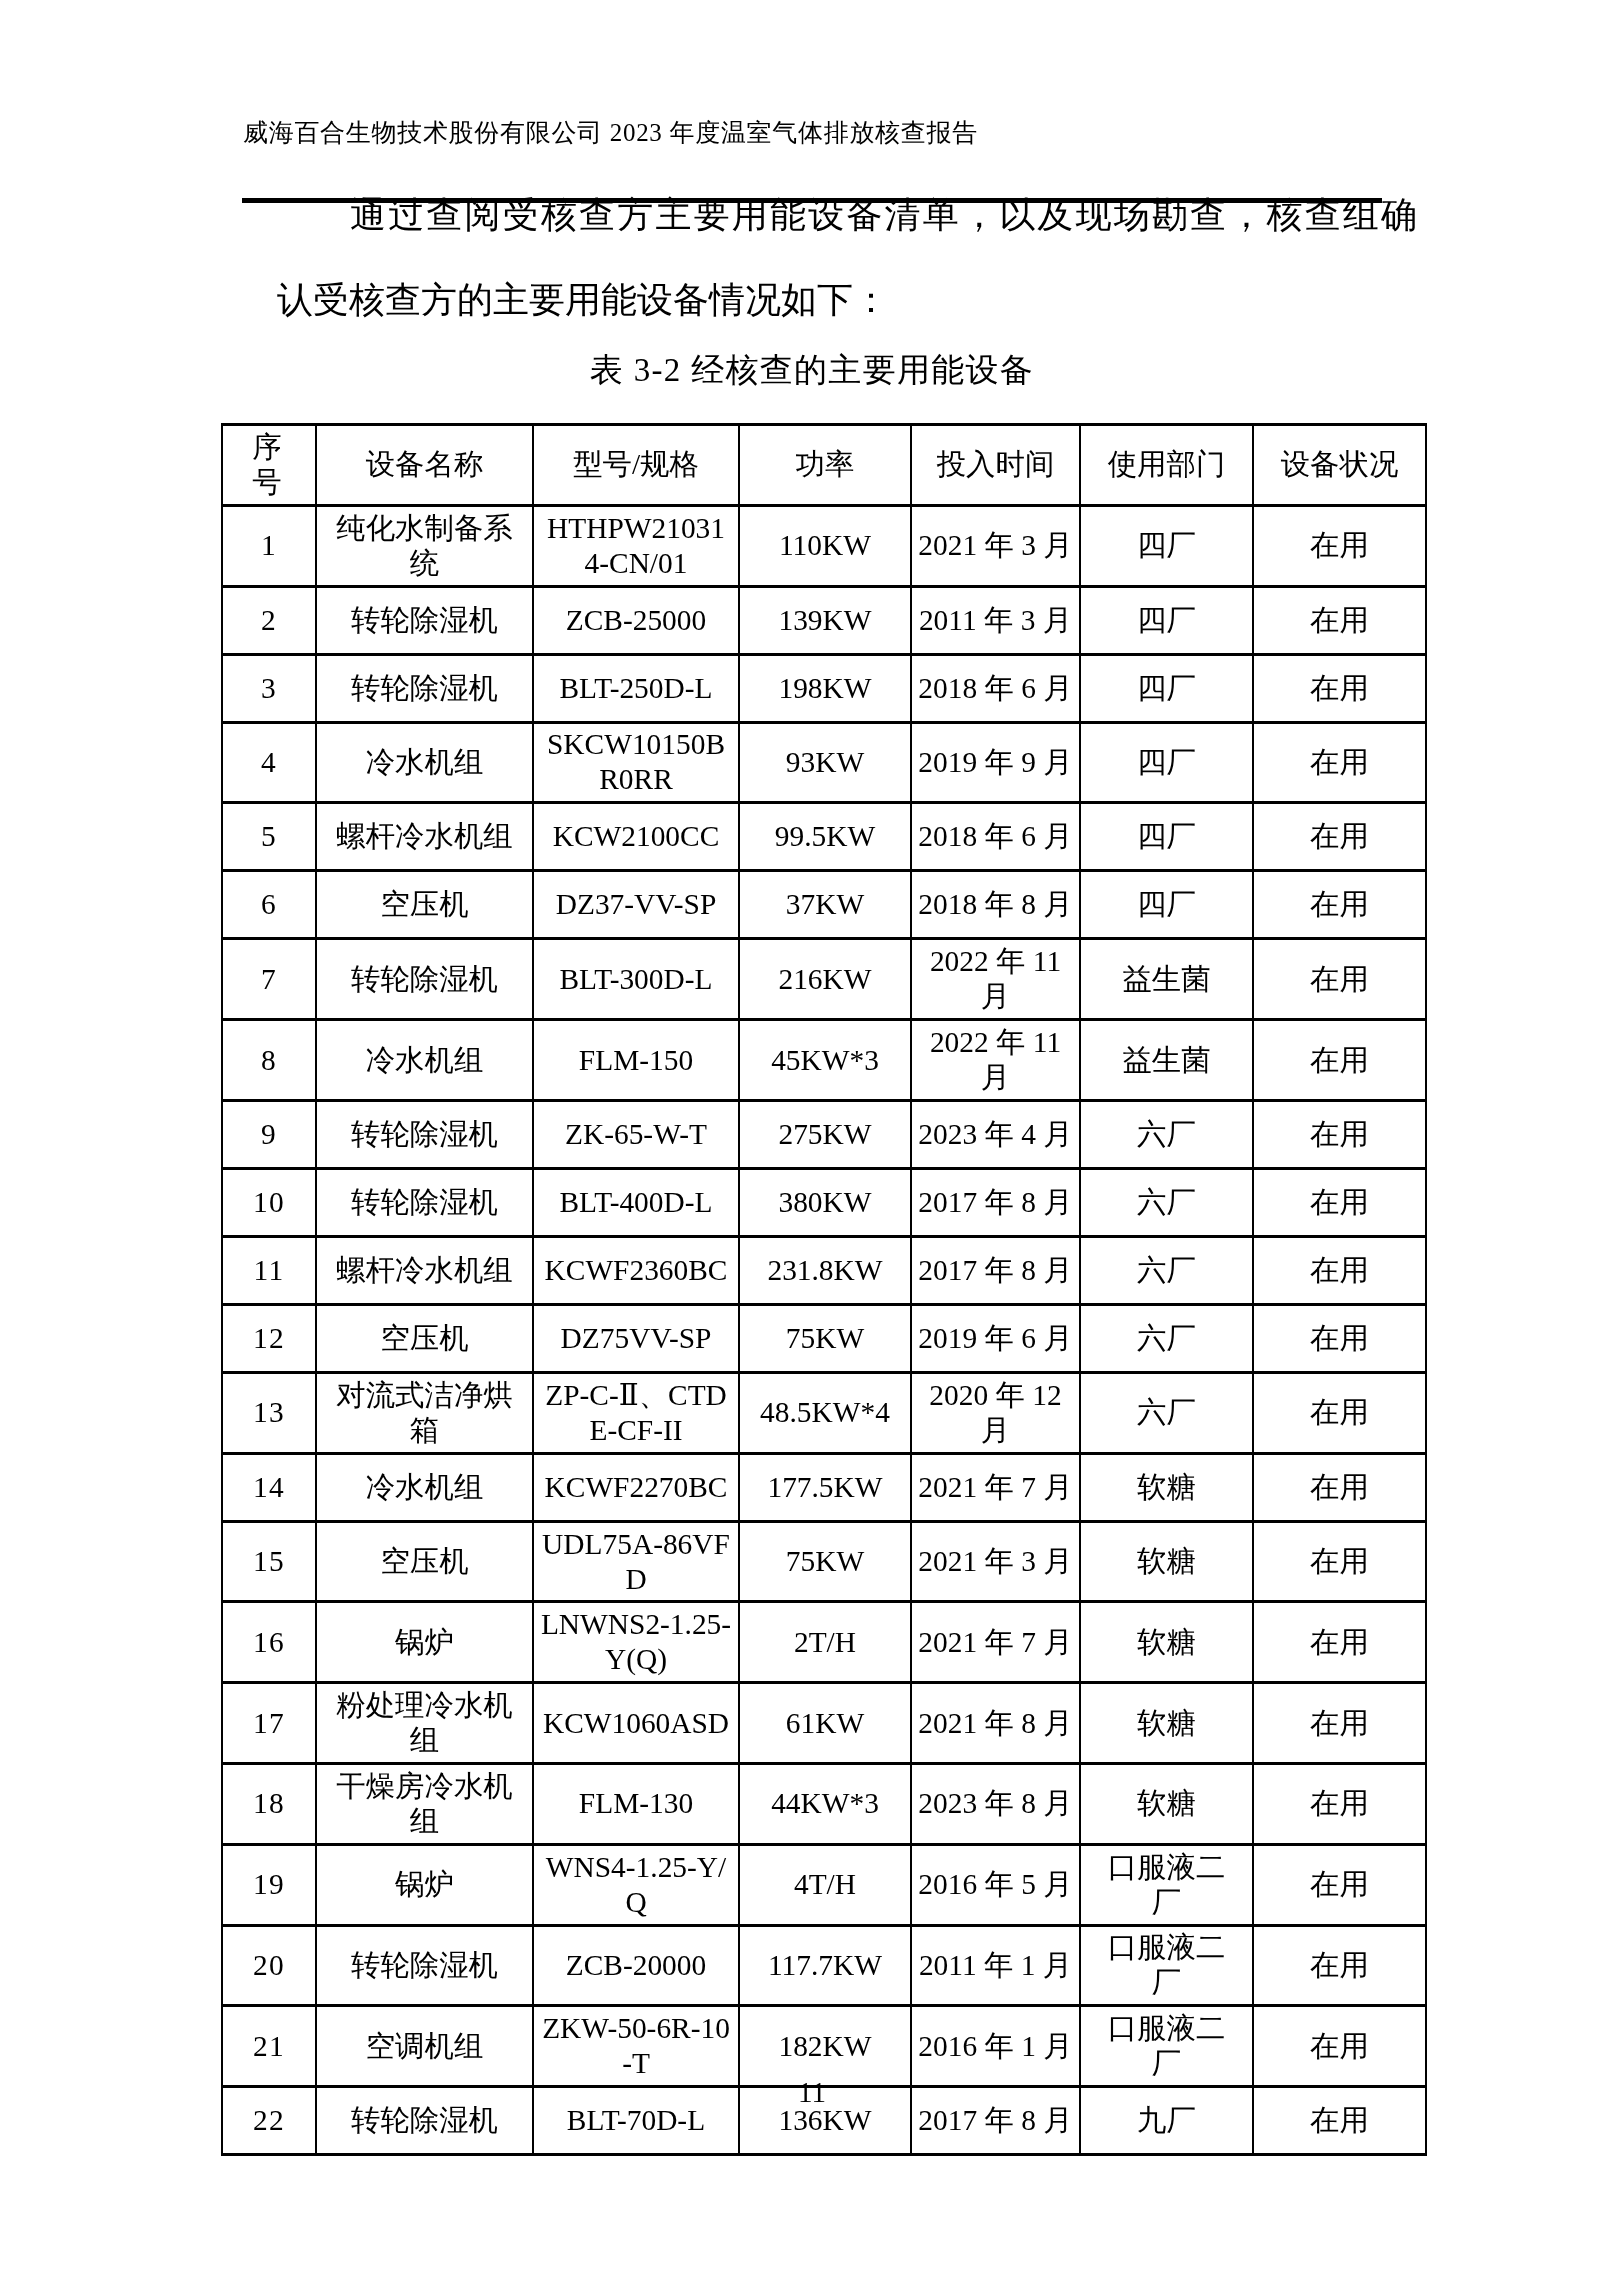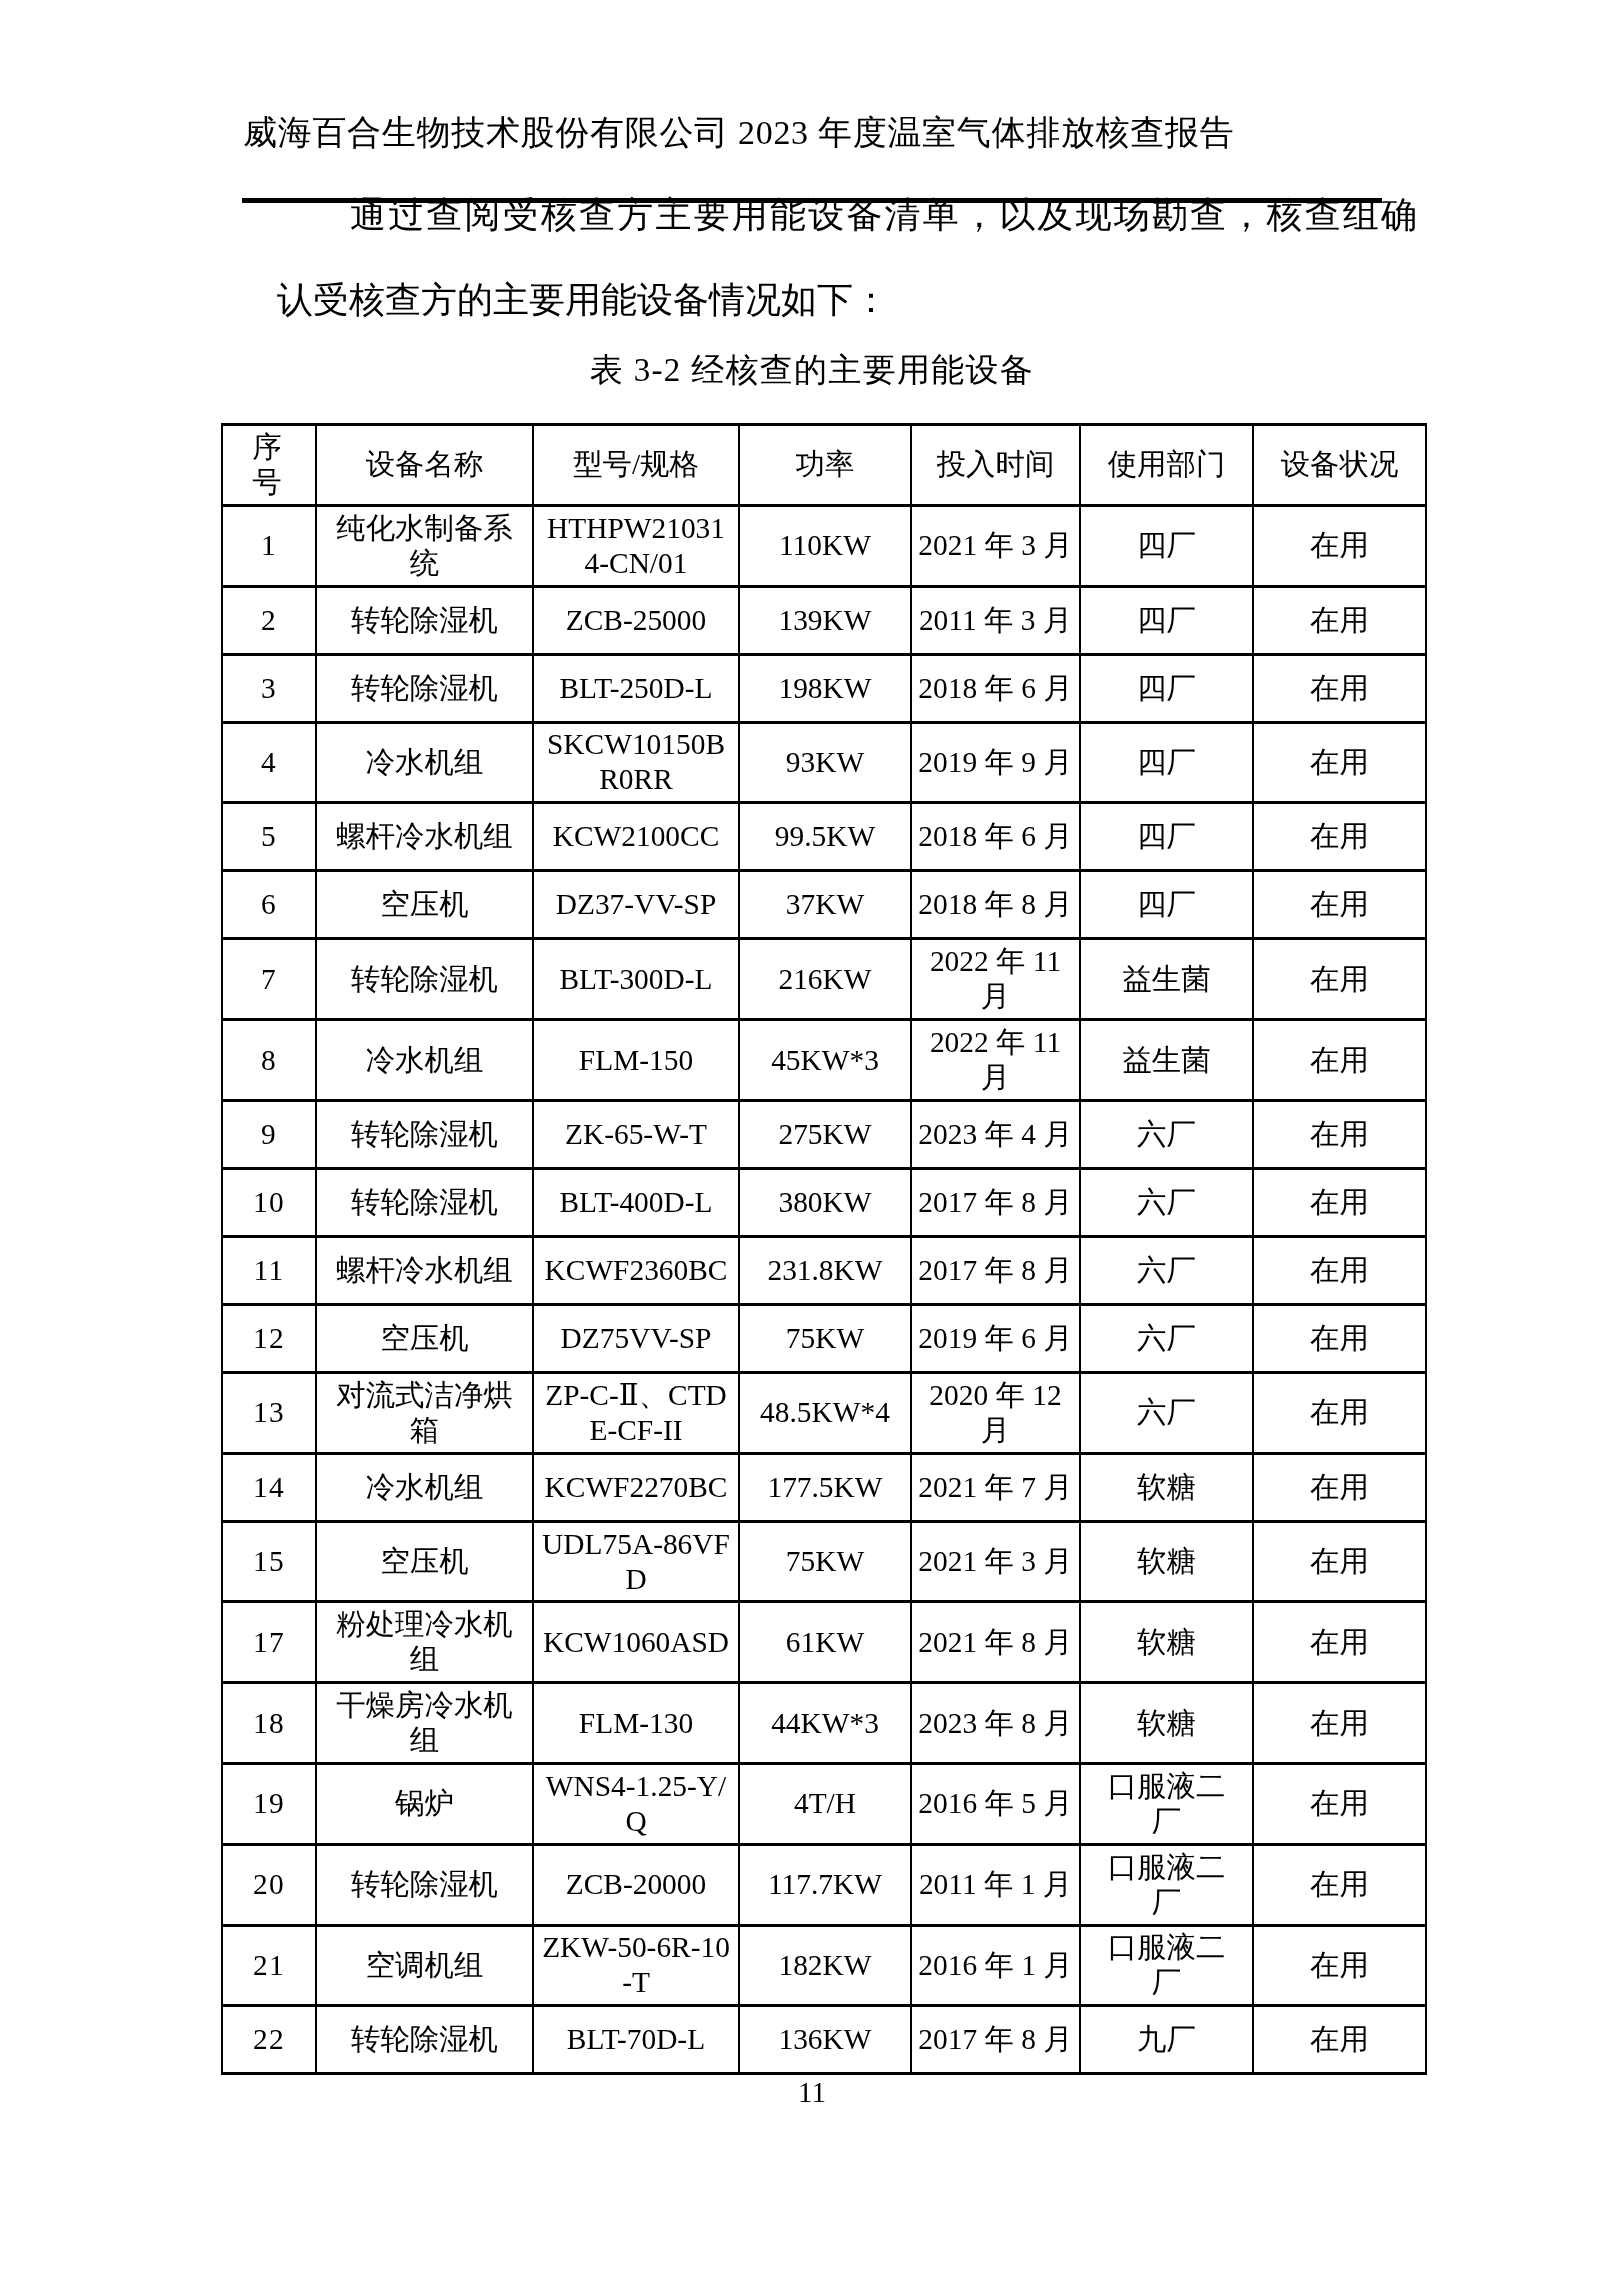--- a/index.html
+++ b/index.html
@@ -5,21 +5,21 @@
   * { margin:0; padding:0; box-sizing:border-box; }
   html,body { background:#ffffff; }
   body {
     width:1623px; height:2295px;
     position:relative;
     font-family:"Liberation Serif","DejaVu Serif",serif;
     color:#000;
   }
   .doc-header {
     position:absolute; left:243px; top:113px;
-    font-size:34px; line-height:39px; white-space:nowrap;
+    font-size:25px; line-height:39px; white-space:nowrap;
     letter-spacing:0.7px;
   }
   .header-rule {
     position:absolute; left:242px; top:198px;
     width:1140px; height:4.6px; background:#000;
   }
   .intro { position:absolute; left:242px; width:1140px; font-size:36px;margin-left:35px; }
   .intro-line1 {
     top:191px; text-indent:73px;
     text-align:justify; text-align-last:justify;
@@ -216,20 +216,29 @@
       <tr>
         <td class="c0">15</td>
         <td class="c1">空压机</td>
         <td class="c2">UDL75A-86VFD</td>
         <td class="c3">75KW</td>
         <td class="c4">2021 年 3 月</td>
         <td class="c5">软糖</td>
         <td class="c6">在用</td>
       </tr>
       <tr>
+        <td class="c0">16</td>
+        <td class="c1">锅炉</td>
+        <td class="c2">LNWNS2-1.25-Y(Q)</td>
+        <td class="c3">2T/H</td>
+        <td class="c4">2021 年 7 月</td>
+        <td class="c5">软糖</td>
+        <td class="c6">在用</td>
+      </tr>
+      <tr>
         <td class="c0">17</td>
         <td class="c1">粉处理冷水机组</td>
         <td class="c2">KCW1060ASD</td>
         <td class="c3">61KW</td>
         <td class="c4">2021 年 8 月</td>
         <td class="c5">软糖</td>
         <td class="c6">在用</td>
       </tr>
       <tr>
         <td class="c0">18</td>

